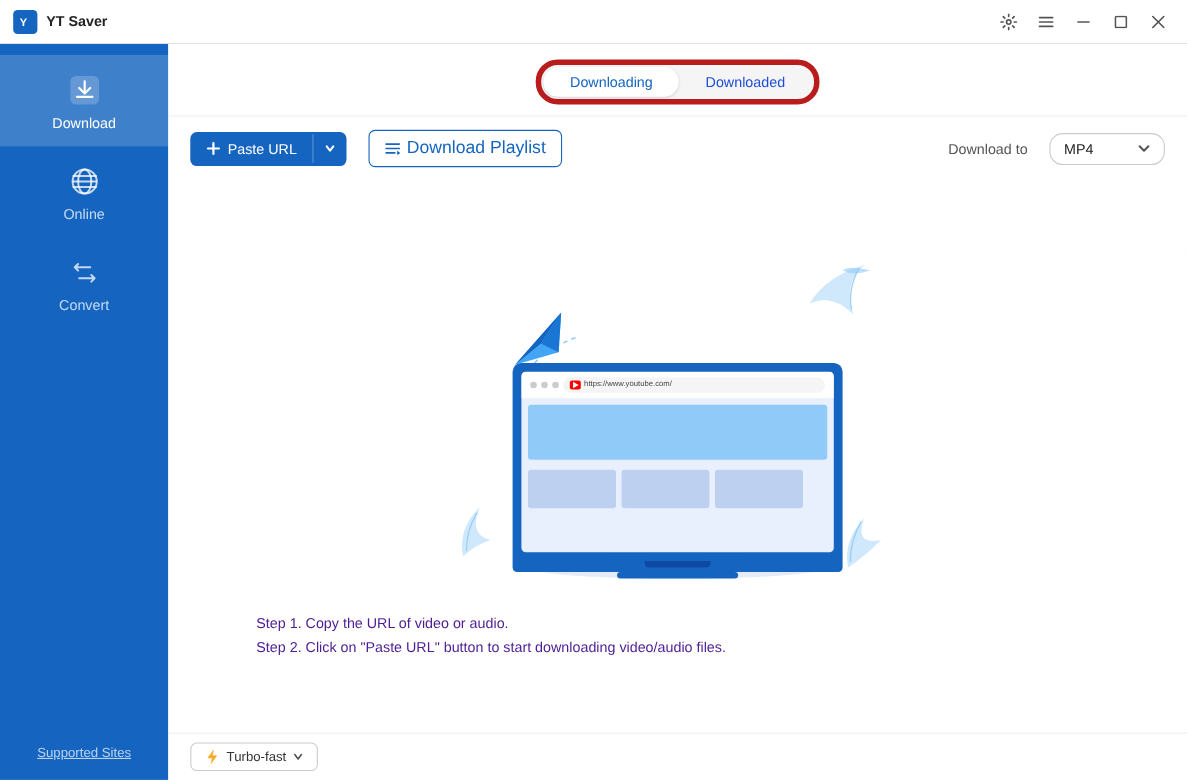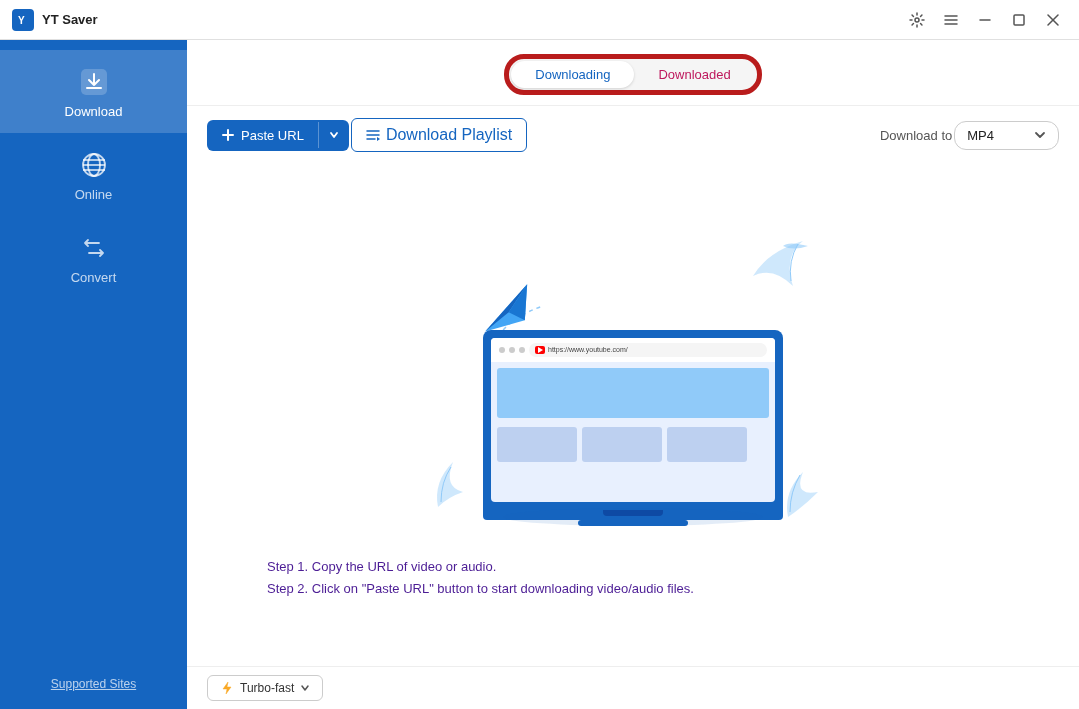--- a/index.html
+++ b/index.html
@@ -74,21 +74,21 @@
 
     
     .app-body {
       display: flex;
       flex: 1;
       overflow: hidden;
     }
 
     
     .sidebar {
-      width: 187px;
+      width: 153px;
       background: #1565c0;
       display: flex;
       flex-direction: column;
       align-items: center;
       padding-top: 10px;
       flex-shrink: 0;
     }
     .sidebar-item {
       width: 100%;
       display: flex;
@@ -147,38 +147,38 @@
       background: #f5f5f5;
       border-radius: 20px;
       padding: 2px;
       border: 5px solid #b91c1c;
     }
     .tab {
       padding: 6px 24px;
       border-radius: 18px;
       font-size: 13px;
       cursor: pointer;
-      color: #be185d;
+      color: #1d4ed8;
       font-weight: 500;
       transition: all 0.2s;
       border: none;
       background: transparent;
     }
     .tab.active {
       background: #fff;
       color: #1565c0;
       box-shadow: 0 1px 3px rgba(0,0,0,0.15);
     }
 
     
     .toolbar {
       display: flex;
       align-items: center;
       padding: 12px 20px;
-      gap: 2px;
+      gap: 20px;
     }
     .paste-url-btn {
       display: flex;
       align-items: center;
       background: #1565c0;
       color: #fff;
       border: none;
       border-radius: 6px;
       cursor: pointer;
       font-size: 13px;

